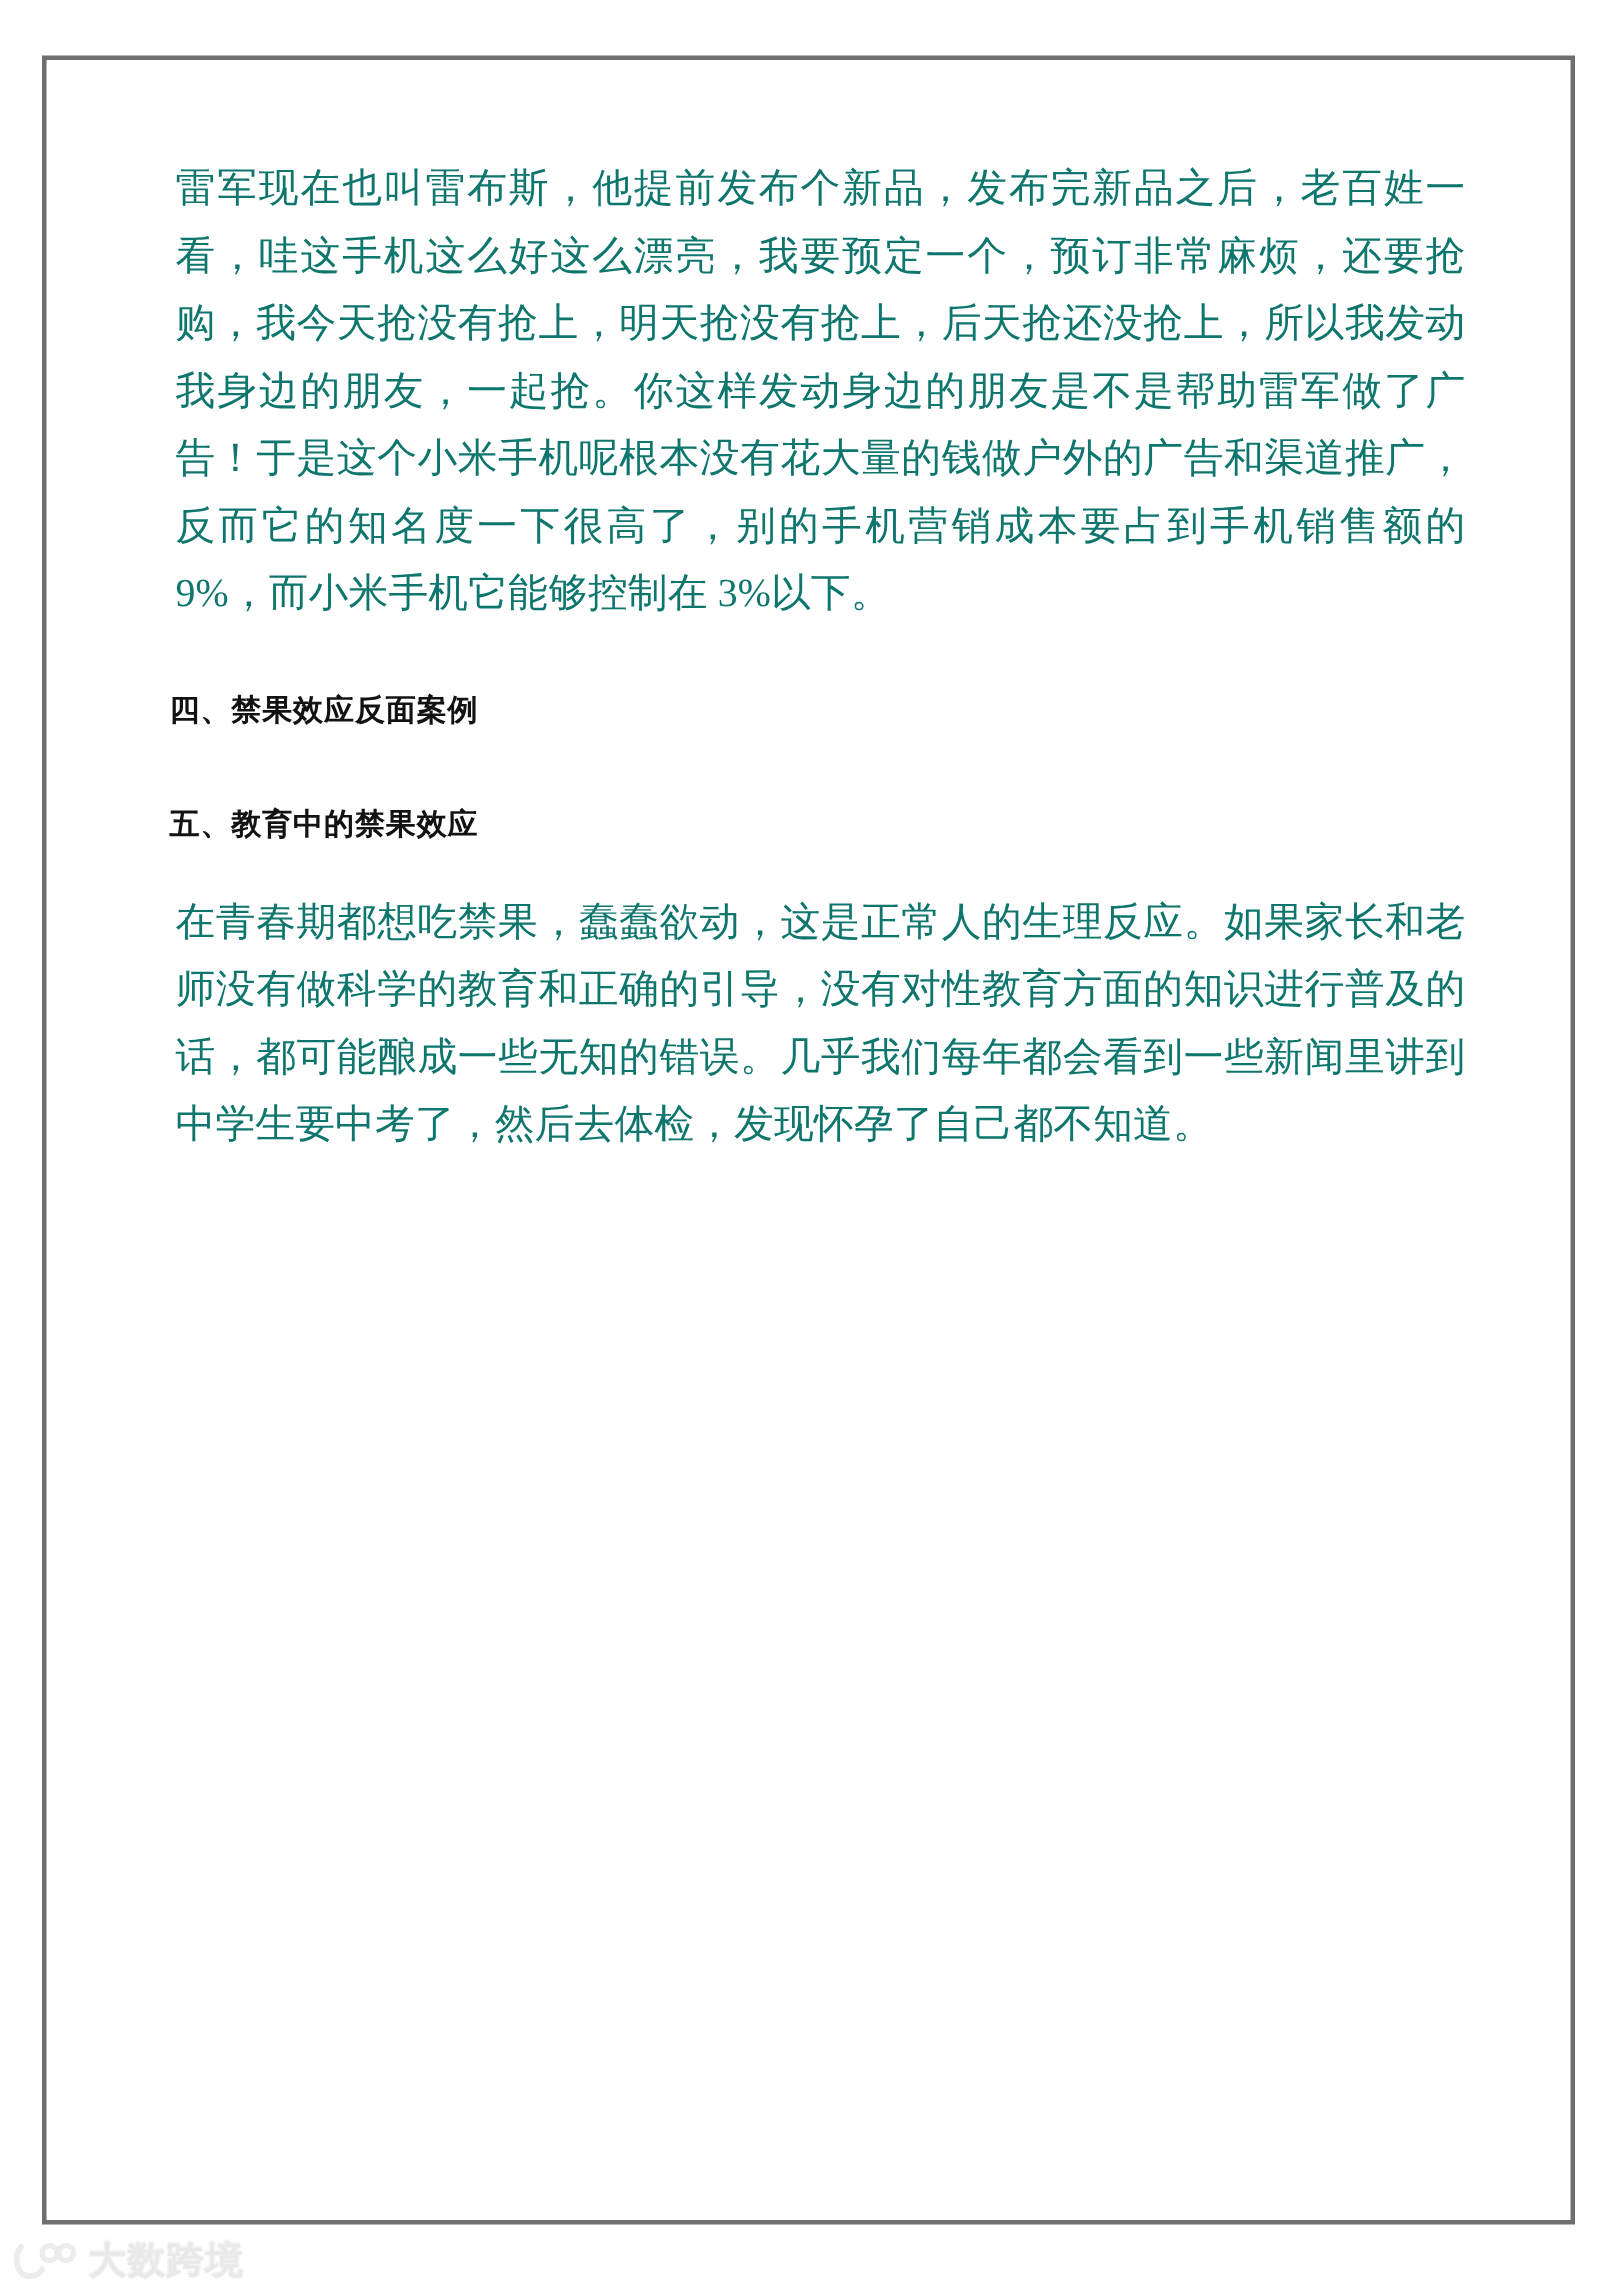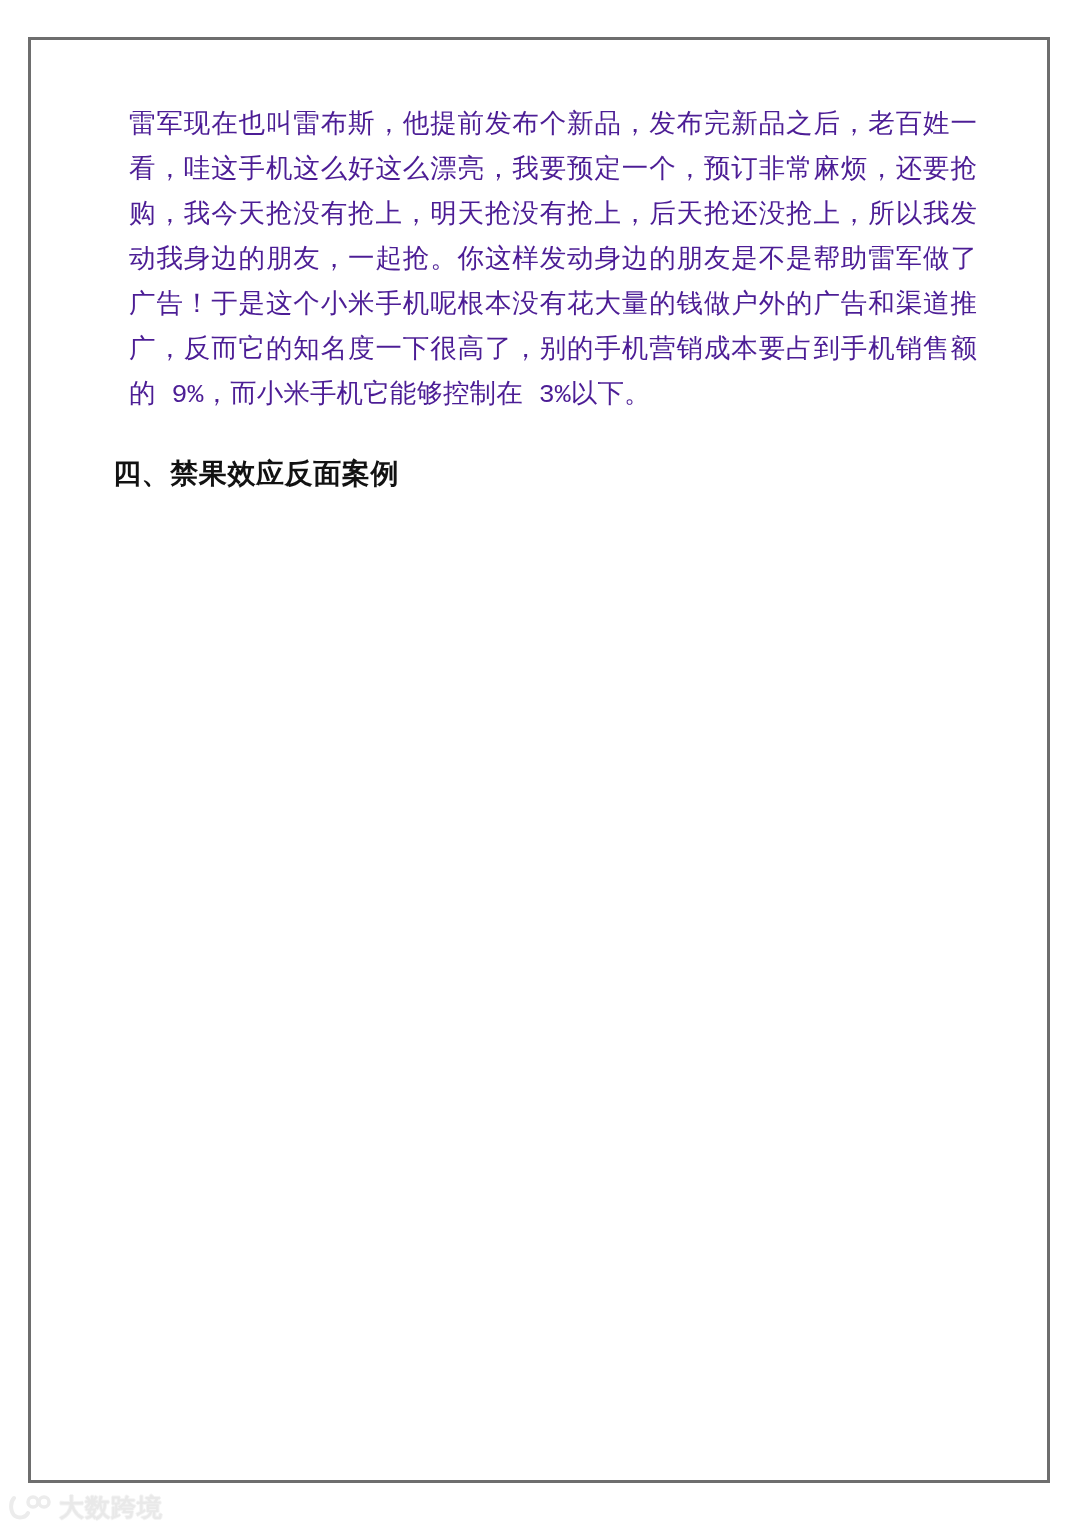--- a/index.html
+++ b/index.html
@@ -44,33 +44,33 @@
 
   
   .content {
     position: absolute;
     left: 113px;
     top: 103px;
     width: 864px;
   }
 
   p.body-text {
-    margin: 0 0 26px 16px;
+    margin: 0 0 26px 4px;
     font-size: 26.5px;
     line-height: 45px;
-    color: #4c1d95;
+    color: #0f766e;
     text-align: justify;
     text-justify: inter-ideograph;
     letter-spacing: 0.1px;
-    font-family: Liberation Mono, monospace;
+    font-family: Liberation Serif, serif;
   }
 
   h2.section-heading {
     margin: 36px 0 22px 0;
-    font-size: 28px;
+    font-size: 20px;
     line-height: 40px;
     font-weight: bold;
     color: #121212;
     letter-spacing: 0.6px;
     font-family: "Liberation Serif", "DejaVu Serif", serif;
   }
 
   .first-block {
     margin-bottom: 34px;
   }
@@ -114,21 +114,23 @@
 <div class="page-frame"></div>
 
 <div class="content">
 
   <p class="body-text first-block">雷军现在也叫雷布斯，他提前发布个新品，发布完新品之后，老百姓一看，哇这手机这么好这么漂亮，我要预定一个，预订非常麻烦，还要抢购，我今天抢没有抢上，明天抢没有抢上，后天抢还没抢上，所以我发动我身边的朋友，一起抢。你这样发动身边的朋友是不是帮助雷军做了广告！于是这个小米手机呢根本没有花大量的钱做户外的广告和渠道推广，反而它的知名度一下很高了，别的手机营销成本要占到手机销售额的 9%，而小米手机它能够控制在 3%以下。</p>
 
   <h2 class="section-heading">四、禁果效应反面案例</h2>
 
 
 
+  <h2 class="section-heading">五、教育中的禁果效应</h2>
 
+  <p class="body-text">在青春期都想吃禁果，蠢蠢欲动，这是正常人的生理反应。如果家长和老师没有做科学的教育和正确的引导，没有对性教育方面的知识进行普及的话，都可能酿成一些无知的错误。几乎我们每年都会看到一些新闻里讲到中学生要中考了，然后去体检，发现怀孕了自己都不知道。</p>
 
 </div>
 
 <div class="watermark">
   <span class="watermark-mark">
     <svg width="44" height="26" viewBox="0 0 44 26" aria-hidden="true">
       <path d="M6 4 C2 8, 2 18, 7 22 C12 25, 18 23, 20 19" fill="none" stroke="#ececec" stroke-width="4" stroke-linecap="round"></path>
       <circle cx="25" cy="8" r="5" fill="none" stroke="#ececec" stroke-width="3.5"></circle>
       <circle cx="36" cy="8" r="5" fill="none" stroke="#ececec" stroke-width="3.5"></circle>
     </svg>

